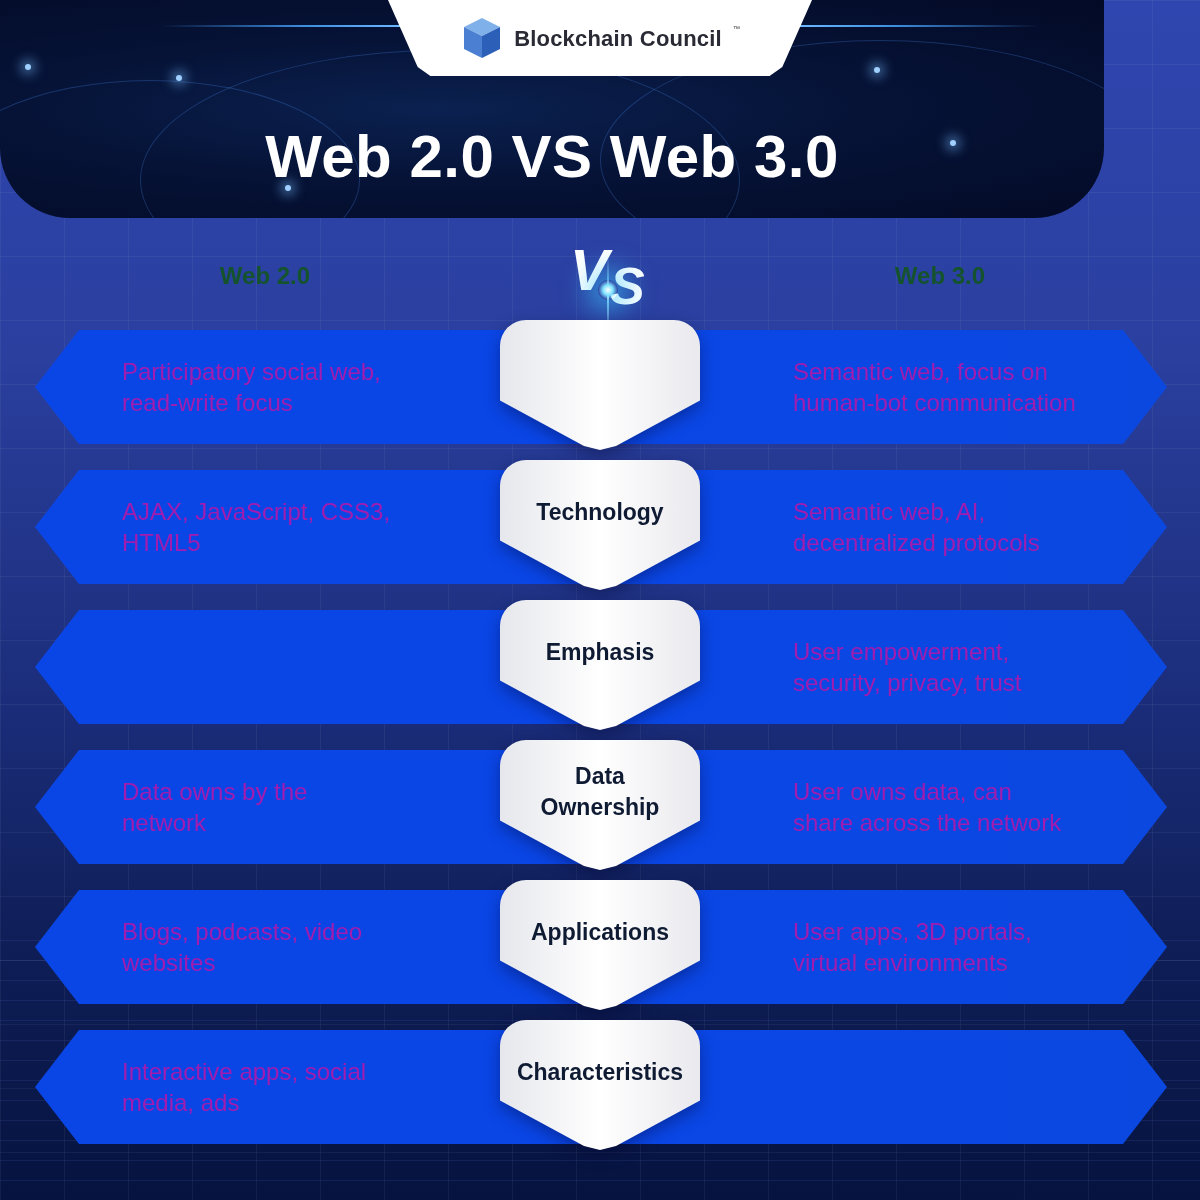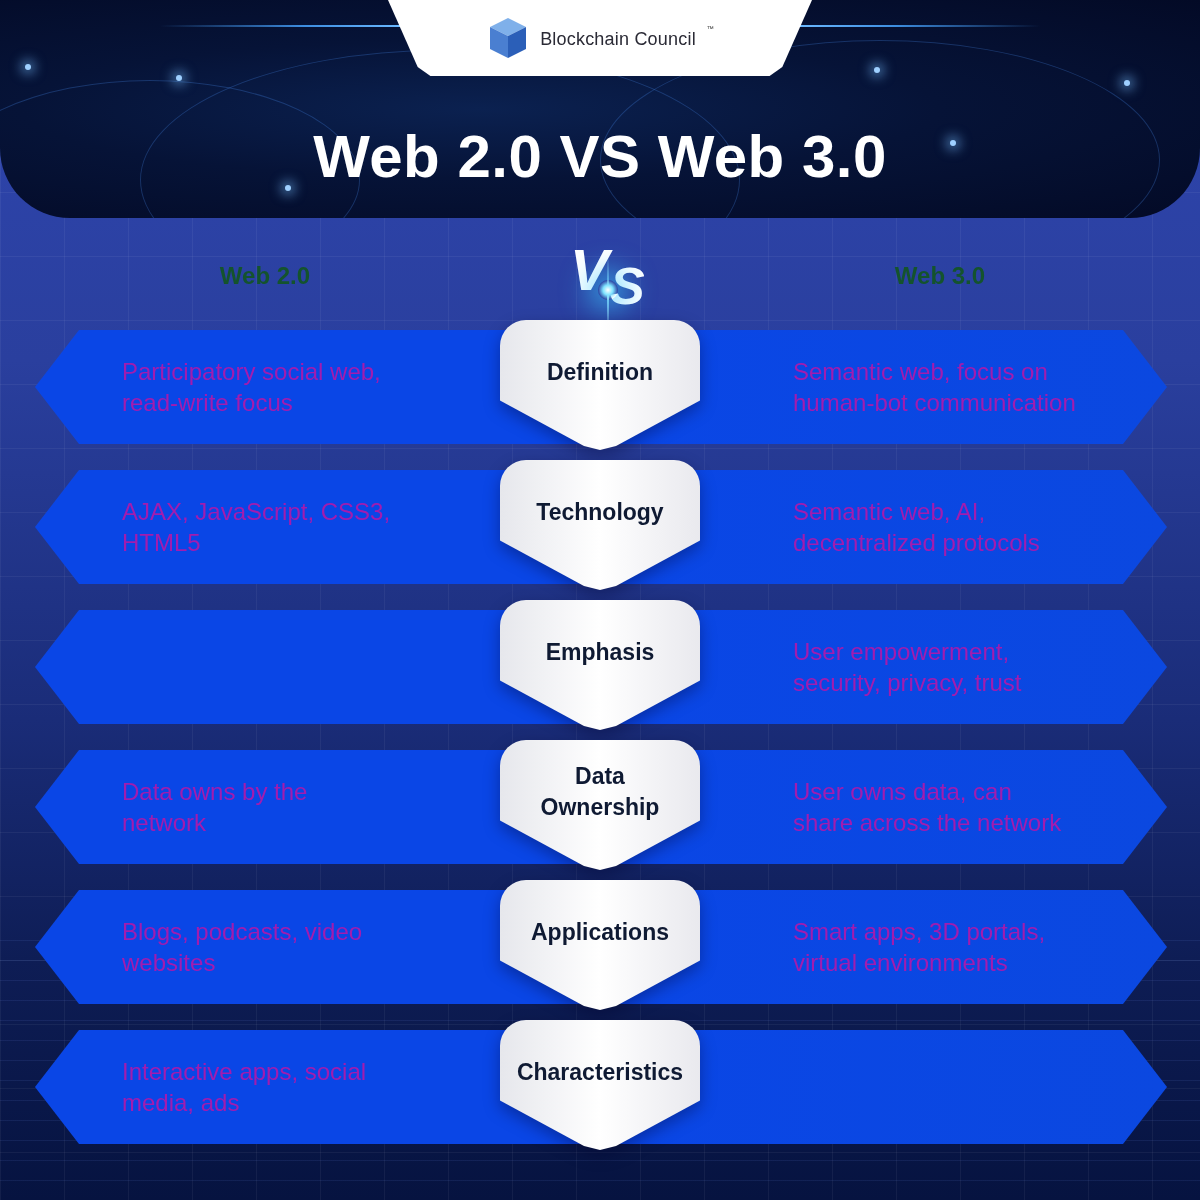--- a/index.html
+++ b/index.html
@@ -20,21 +20,21 @@
     }
     .floor-grid {
       position: absolute; left: 0; right: 0; bottom: 0; height: 260px;
       background-image:
         linear-gradient(rgba(120,150,255,0.10) 1px, transparent 1px);
       background-size: 100% 20px;
       pointer-events: none;
     }
     
     .header {
-      position: absolute; left: 0; top: 0; width: 1200px; height: 218px;
+      position: absolute; left: 0; top: 0; width: 1104px; height: 218px;
       background: radial-gradient(ellipse at 40% 50%, #0b2150 0%, #061337 45%, #030a26 100%);
       border-bottom-left-radius: 70px;
       border-bottom-right-radius: 70px;
       overflow: hidden;
     }
     .header .map-line {
       position: absolute; border: 1px solid rgba(80,150,255,0.25); border-radius: 50%;
     }
     .header .accent-line {
       position: absolute; top: 25px; height: 2px;
@@ -46,21 +46,21 @@
     }
     .logo-tab {
       position: absolute; left: 388px; top: 0; width: 424px; height: 76px;
       background: #ffffff;
       clip-path: polygon(0 0, 100% 0, 93% 88%, 90% 100%, 10% 100%, 7% 88%);
       border-radius: 0 0 12px 12px;
       display: flex; align-items: center; justify-content: center; gap: 10px;
     }
     .logo-cube { width: 44px; height: 44px; }
     .logo-text {
-      font-size: 18px; color: #2a2a35; font-weight: 400; letter-spacing: 0.2px;
+      font-size: 22px; color: #2a2a35; font-weight: 700; letter-spacing: 0.2px;
       position: relative; top: 1px;
     }
     .logo-tm { font-size: 7px; color: #333; position: relative; top: -10px; margin-left: 1px; }
     .main-title {
       position: absolute; left: 0; right: 0; top: 122px; text-align: center;
       color: #ffffff; font-size: 60px; font-weight: 700; letter-spacing: 0.5px;
     }
     
     .col-title {
       position: absolute; top: 262px; width: 300px; text-align: center;
@@ -161,21 +161,20 @@
 </div>
 
 <div class="row" style="top:326px;">
   <div class="band"></div>
   <div class="cell-text cell-left">Participatory social web,
 read-write focus</div>
   <div class="cell-text cell-right">Semantic web, focus on
 human-bot communication</div>
   <div class="badge">
     <div class="badge-shape"></div>
-    <div class="badge-label">Definition</div>
   </div>
 </div>
 
 <div class="row" style="top:466px;">
   <div class="band"></div>
   <div class="cell-text cell-left">AJAX, JavaScript, CSS3,
 HTML5</div>
   <div class="cell-text cell-right">Semantic web, AI,
 decentralized protocols</div>
   <div class="badge">
@@ -204,21 +203,21 @@
     <div class="badge-shape"></div>
     <div class="badge-label">Data
 Ownership</div>
   </div>
 </div>
 
 <div class="row" style="top:886px;">
   <div class="band"></div>
   <div class="cell-text cell-left">Blogs, podcasts, video
 websites</div>
-  <div class="cell-text cell-right">Smart apps, 3D portals,
+  <div class="cell-text cell-right">User apps, 3D portals,
 virtual environments</div>
   <div class="badge">
     <div class="badge-shape"></div>
     <div class="badge-label">Applications</div>
   </div>
 </div>
 
 <div class="row" style="top:1026px;">
   <div class="band"></div>
   <div class="cell-text cell-left">Interactive apps, social

